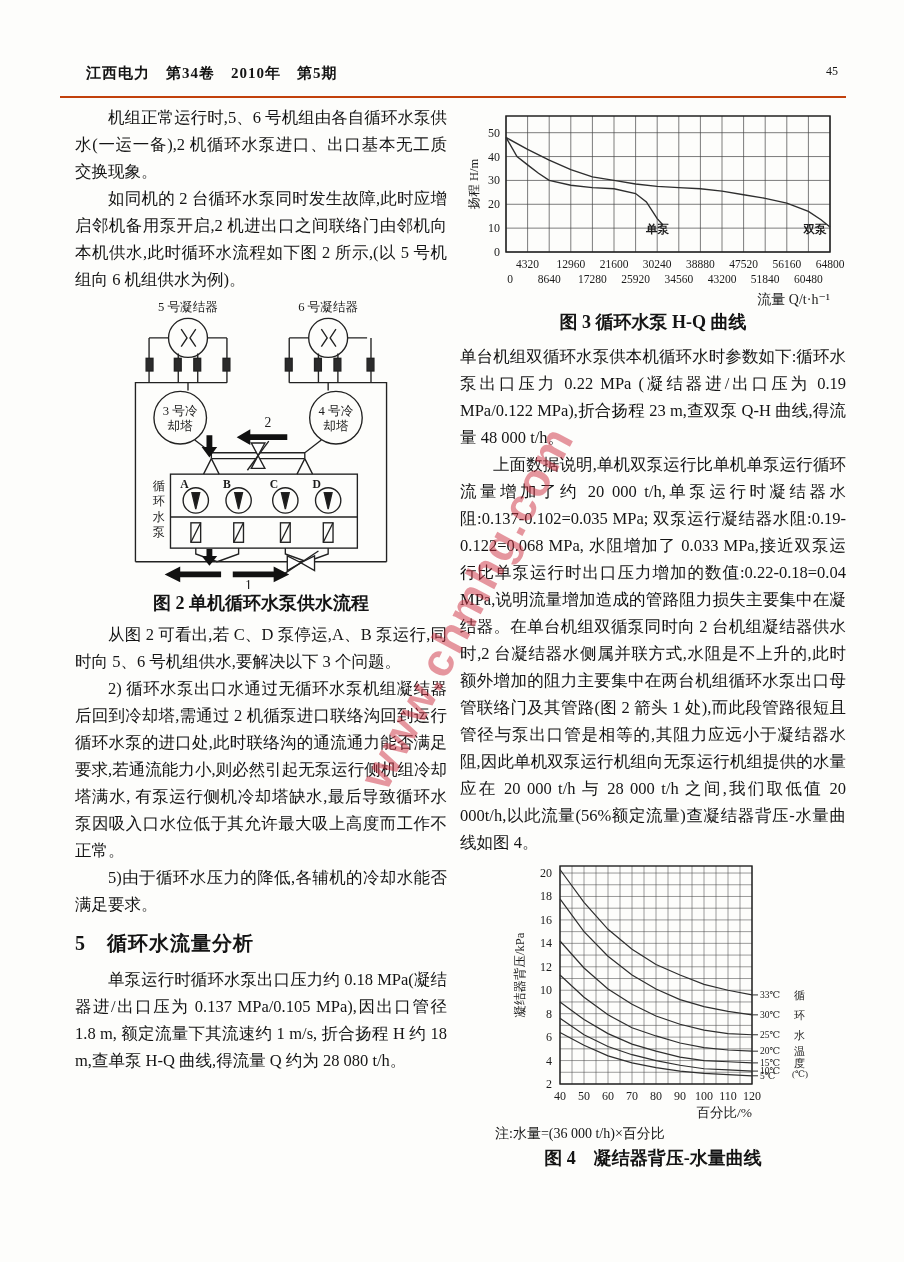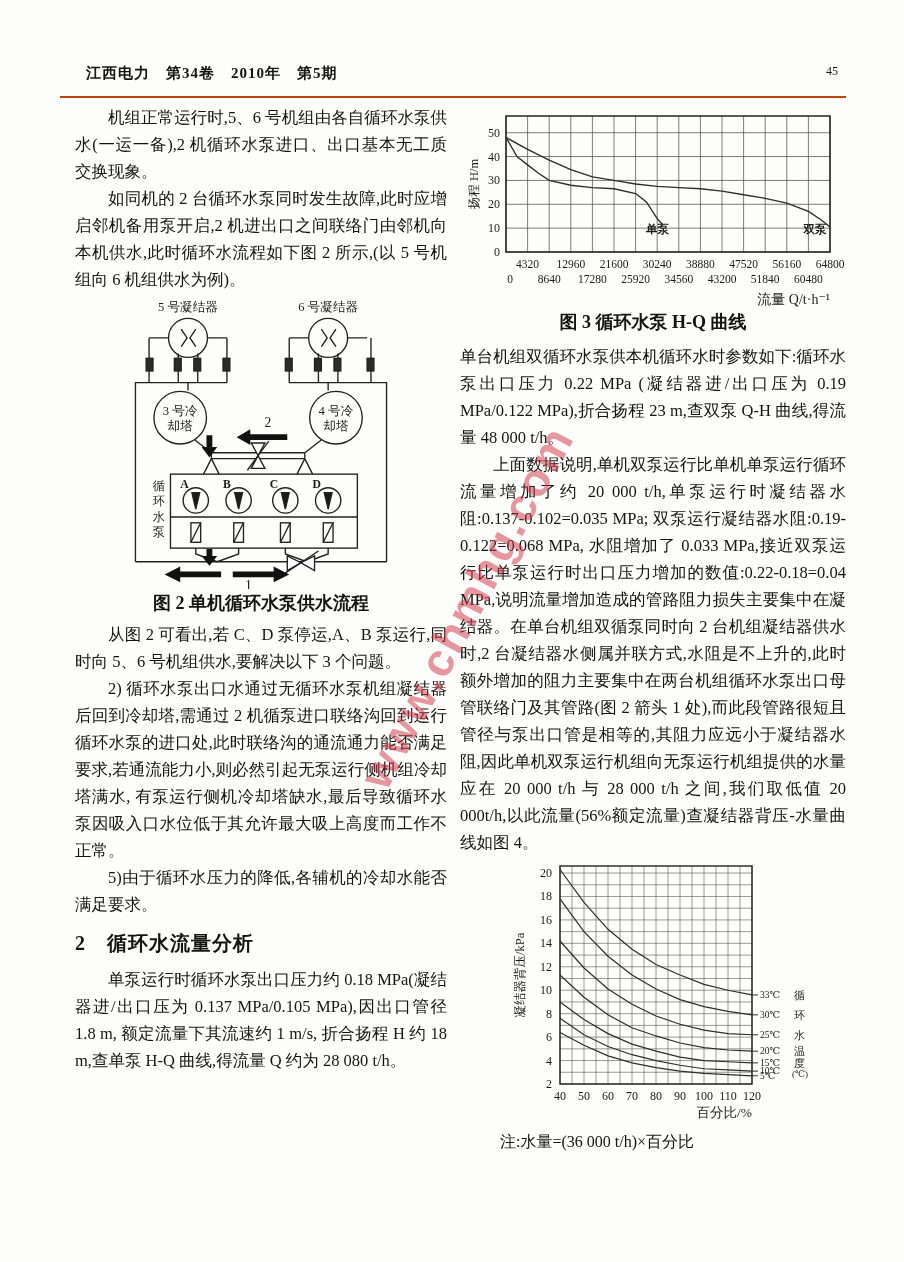--- a/index.html
+++ b/index.html
@@ -12,21 +12,21 @@
     border-bottom:2px solid #c2410c;}
   .journal{position:absolute;left:26px;top:2px;font-size:15px;font-weight:bold;letter-spacing:1px;}
   .pageno{position:absolute;right:8px;top:2px;font-size:12px;}
   .col{position:absolute;top:104px;font-size:16.5px;line-height:27px;text-align:justify;}
   .col-left{left:75px;width:372px;}
   .col-right{left:460px;width:386px;}
   p{margin:0;text-indent:2em;}
   p.noindent{text-indent:0;margin-top:9px;}
   .fig{margin:4px auto 0 auto;display:block;}
   .caption{font-weight:bold;text-align:center;font-size:18px;line-height:24px;margin:2px 0 6px 0;text-indent:0;}
-  .note{font-size:16px;line-height:20px;text-indent:2.5em;margin-top:12px;}
+  .note{font-size:14px;line-height:20px;text-indent:2.5em;margin-top:4px;}
   h2.section{font-size:20px;font-weight:bold;margin:10px 0 8px 0;text-indent:0;line-height:30px;letter-spacing:1px;}
   .watermark{
     position:absolute;left:258px;top:568px;width:430px;
     transform:rotate(-62deg);transform-origin:center;
     font-size:46px;font-weight:bold;letter-spacing:2px;
     color:rgba(206,48,66,0.5);white-space:nowrap;
     font-family:"Liberation Sans","DejaVu Sans",sans-serif;
     pointer-events:none;z-index:5;
   }
   svg text{font-family:"Liberation Serif","DejaVu Serif",serif;fill:#1b1b1b;}
@@ -142,21 +142,21 @@
         <text x="216" y="196">D</text>
       </g>
     </g>
   </svg>
   <div class="caption">图 2  单机循环水泵供水流程</div>
 
   <p>从图 2 可看出,若 C、D 泵停运,A、B 泵运行,同时向 5、6 号机组供水,要解决以下 3 个问题。</p>
   <p>2) 循环水泵出口水通过无循环水泵机组凝结器后回到冷却塔,需通过 2 机循泵进口联络沟回到运行循环水泵的进口处,此时联络沟的通流通力能否满足要求,若通流能力小,则必然引起无泵运行侧机组冷却塔满水, 有泵运行侧机冷却塔缺水,最后导致循环水泵因吸入口水位低于其允许最大吸上高度而工作不正常。</p>
   <p>5)由于循环水压力的降低,各辅机的冷却水能否满足要求。</p>
 
-  <h2 class="section">2　循环水流量分析</h2>
+  <h2 class="section">5　循环水流量分析</h2>
 
   <p>单泵运行时循环水泵出口压力约 0.18 MPa(凝结器进/出口压为 0.137 MPa/0.105 MPa),因出口管径 1.8 m, 额定流量下其流速约 1 m/s, 折合扬程 H 约 18 m,查单泵 H-Q 曲线,得流量 Q 约为 28 080 t/h。</p>
 </div>
 
 <div class="col col-right">
   <svg id="fig3-svg" class="fig chartwrap" width="386" height="202" viewBox="0 0 386 202">
       <g stroke="#454545" stroke-width="0.7">
         <line x1="67.6" y1="10" x2="67.6" y2="146"></line>
         <line x1="110.8" y1="10" x2="110.8" y2="146"></line>
         <line x1="154" y1="10" x2="154" y2="146"></line>
@@ -298,14 +298,15 @@
       <text x="334" y="208.90322580645162" font-size="11">度</text>
       <polyline points="100,160.36559139784947 124,176.7741935483871 148,188.49462365591398 172,196.69892473118279 196,202.55913978494624 220,207.247311827957 244,210.76344086021507 268,211.93548387096774 292,213.10752688172042" fill="none" stroke="#2e2e2e" stroke-width="1.2"></polyline>
       <line x1="292" y1="213.10752688172042" x2="298" y2="213.10752688172042" stroke="#2e2e2e" stroke-width="1"></line>
       <text x="300" y="216.10752688172042" font-size="9.5">10℃</text>
       <polyline points="100,174.43010752688173 124,187.32258064516128 148,197.8709677419355 172,204.90322580645162 196,209.59139784946237 220,213.10752688172042 244,215.4516129032258 268,216.6236559139785 292,217.79569892473117" fill="none" stroke="#2e2e2e" stroke-width="1.2"></polyline>
       <line x1="292" y1="217.79569892473117" x2="298" y2="217.79569892473117" stroke="#2e2e2e" stroke-width="1"></line>
       <text x="300" y="220.79569892473117" font-size="9.5">5℃</text>
       <text x="332" y="218.79569892473117" font-size="9">(℃)</text>
     </svg>
   <div class="note">注:水量=(36 000 t/h)×百分比</div>
+  <div class="caption">图 4　凝结器背压-水量曲线</div>
 
 </div>
 
 </body></html>

